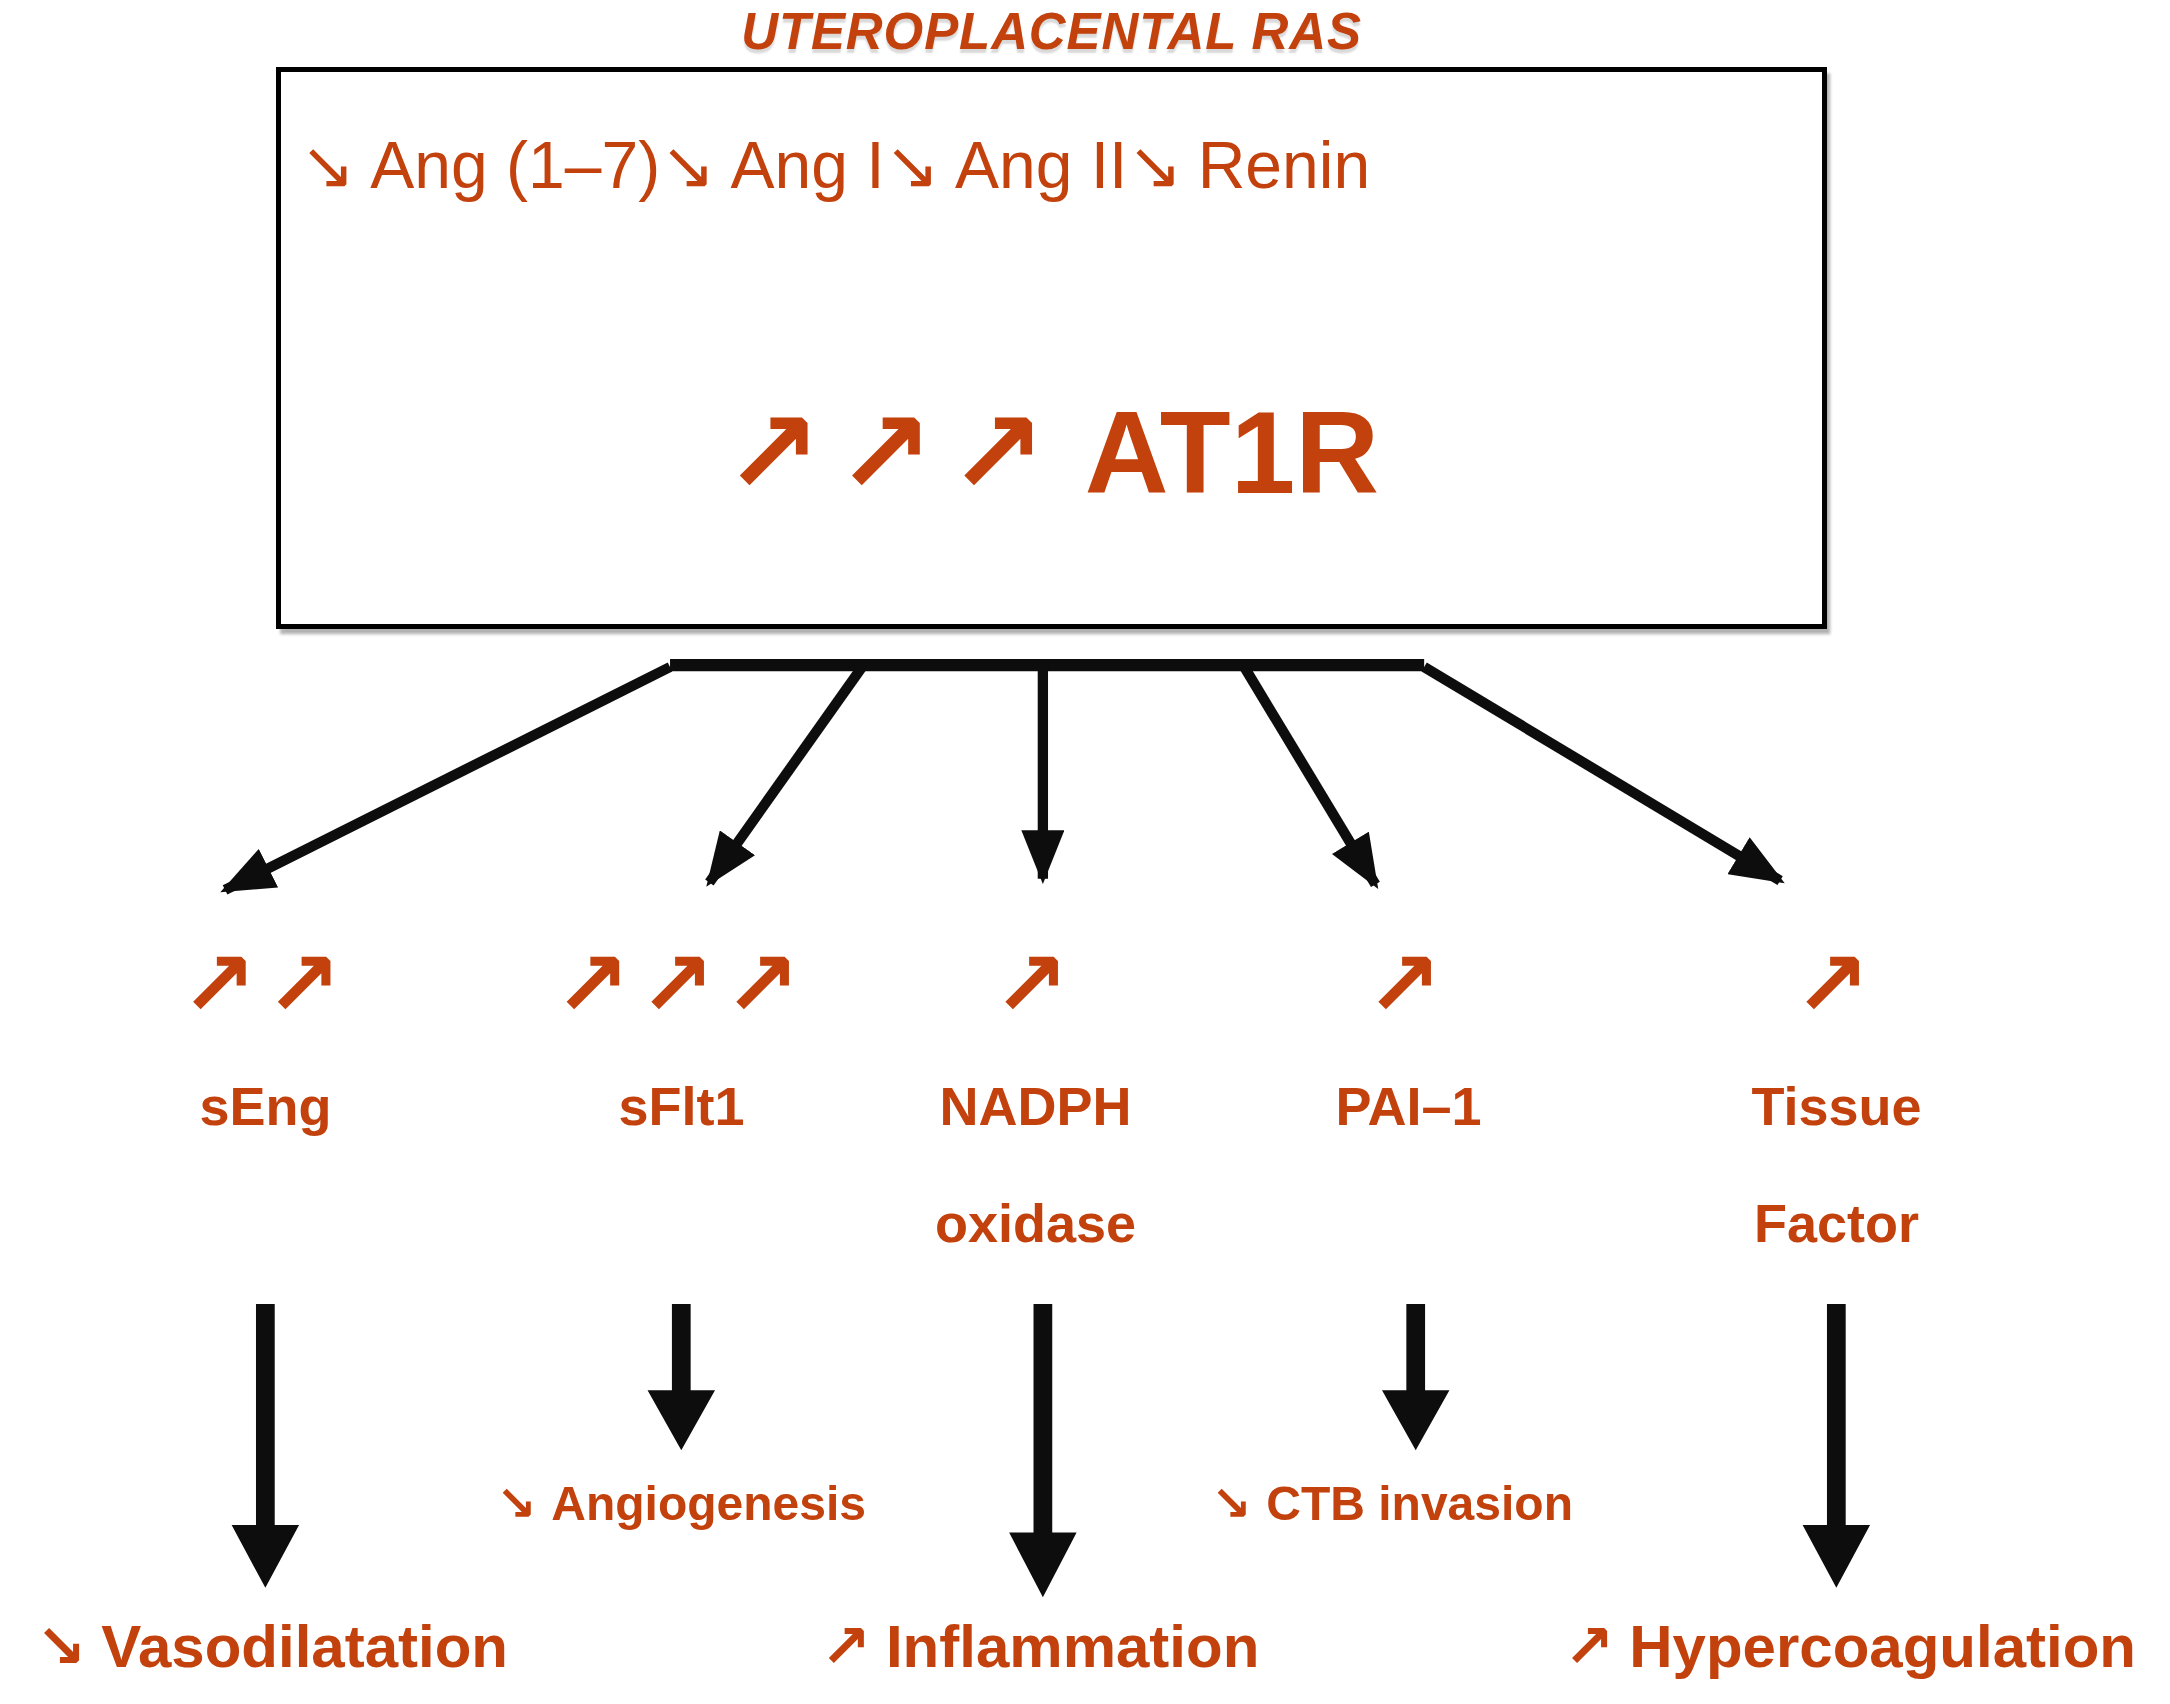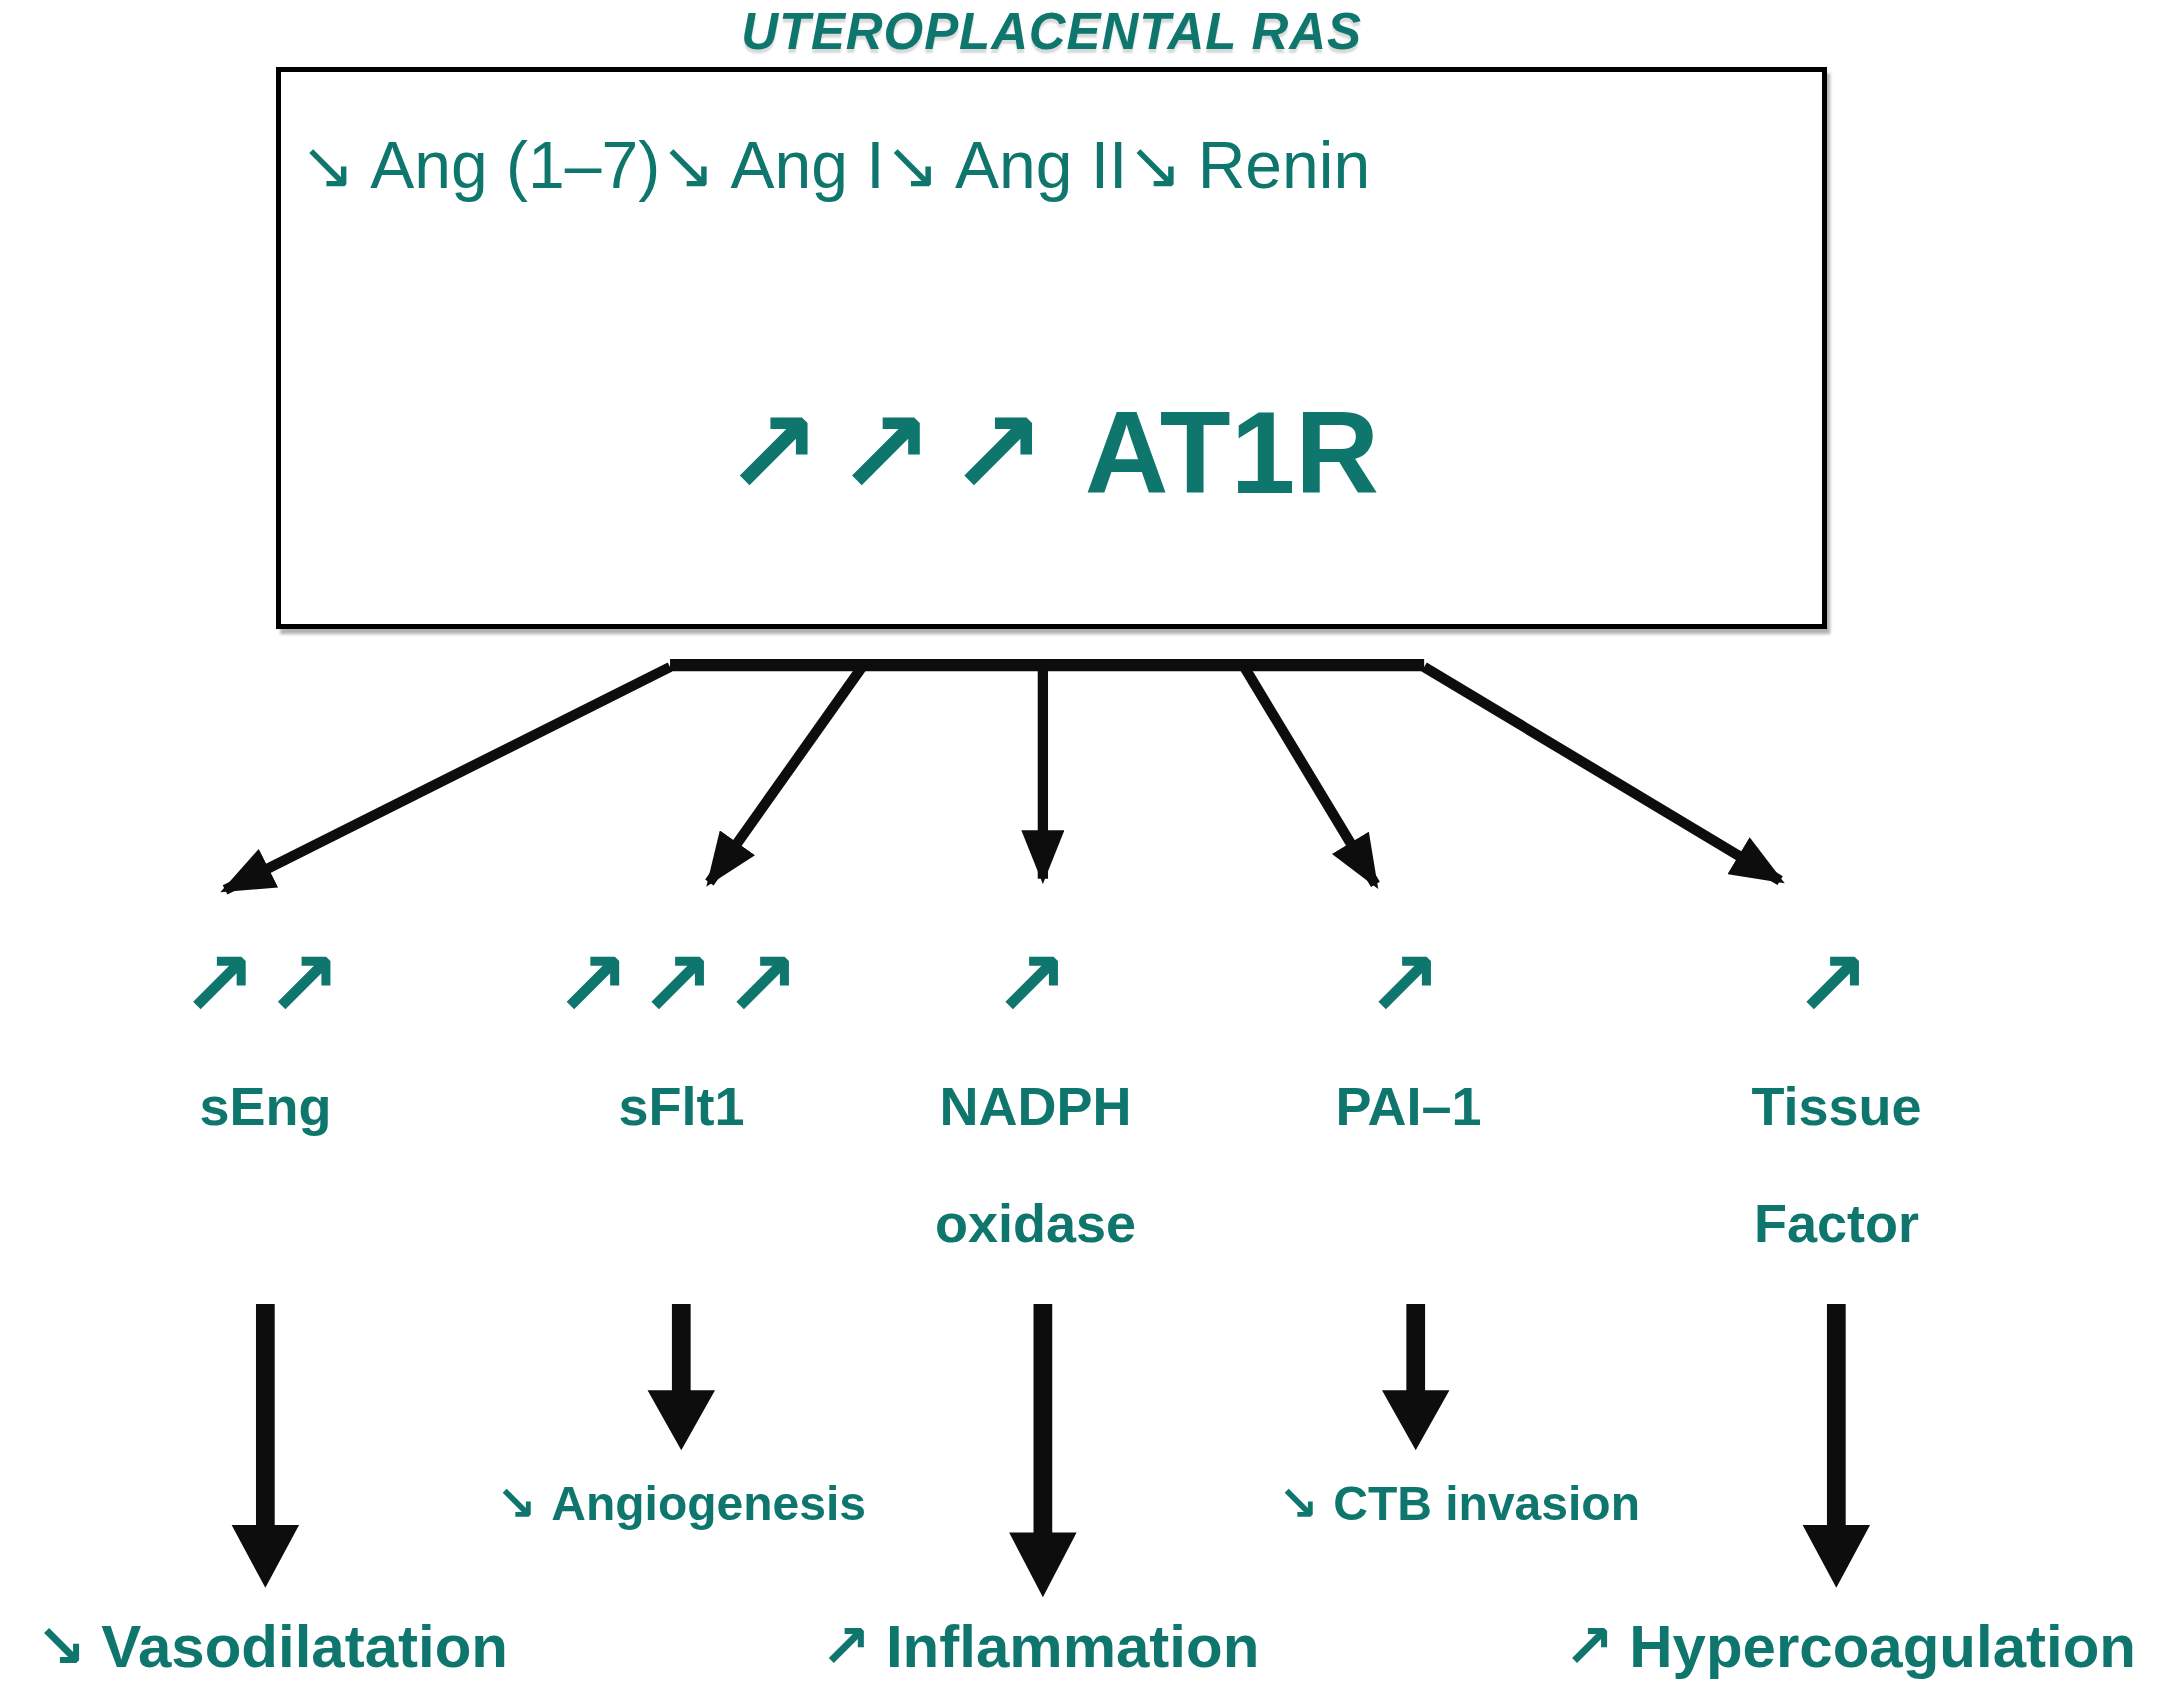--- a/index.html
+++ b/index.html
@@ -2,21 +2,21 @@
 <html style="font-size:15px"><head>
 <meta charset="utf-8">
 <style>
   html,body{margin:0;padding:0;background:#ffffff;}
   #canvas{
     position:relative;
     width:2171px;height:1704px;
     background:#ffffff;
     overflow:hidden;
     font-family:"Liberation Sans","DejaVu Sans",sans-serif;
-    color:#0f766e;
+    color:#c2410c;
     text-decoration:underline;
   }
   .abs{position:absolute;}
 
   
   .fig-title{
     left:276px;top:1.9px;width:1551px;
     text-align:center;
     font-size:51px;font-weight:700;font-style:italic;
     letter-spacing:0.9px;
@@ -159,21 +159,21 @@
     <div class="cluster">↗</div>
     <div class="colname">
       <span class="nline">Tissue</span>
         <span class="nline">Factor</span>
     </div>
   </div>
 
   <div class="abs effect" style="left:306px;">
     <span class="aicon">↘</span><span>Angiogenesis</span>
   </div>
-  <div class="abs effect" style="left:1084px;">
+  <div class="abs effect" style="left:1017px;">
     <span class="aicon">↘</span><span>CTB invasion</span>
   </div>
 
   <div class="abs outcome" style="left:-84px;">
     <span class="aicon">↘</span><span>Vasodilatation</span>
   </div>
   <div class="abs outcome" style="left:684px;text-align:center;">
     <span class="aicon">↗</span><span>Inflammation</span>
   </div>
   <div class="abs outcome" style="left:1494px;">

